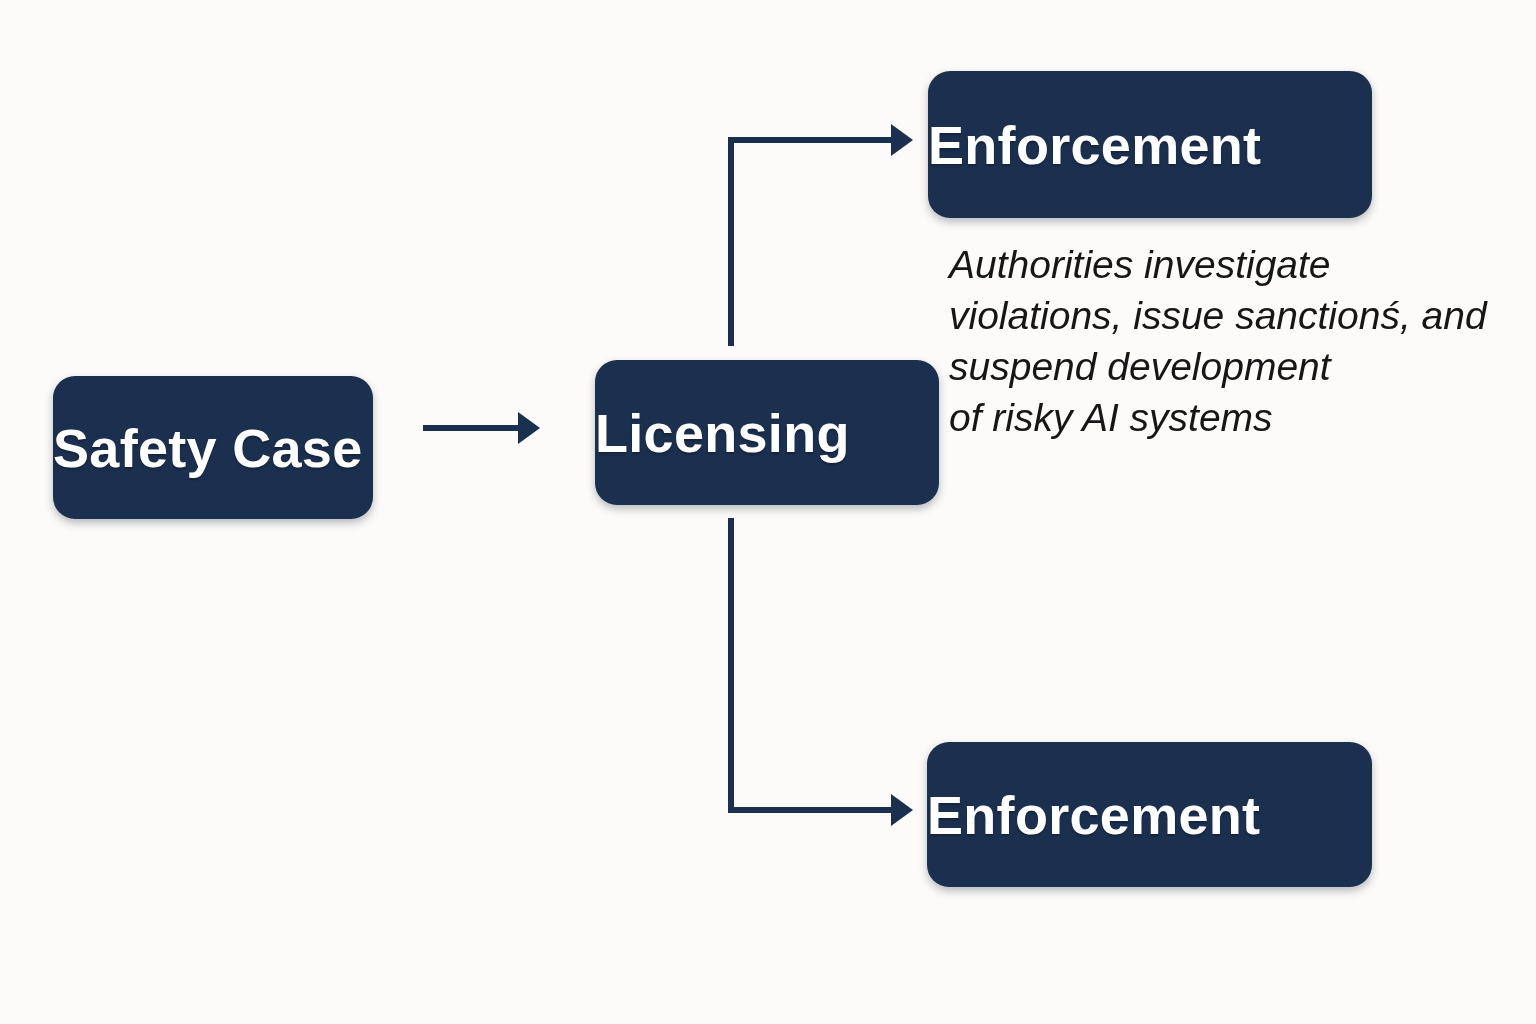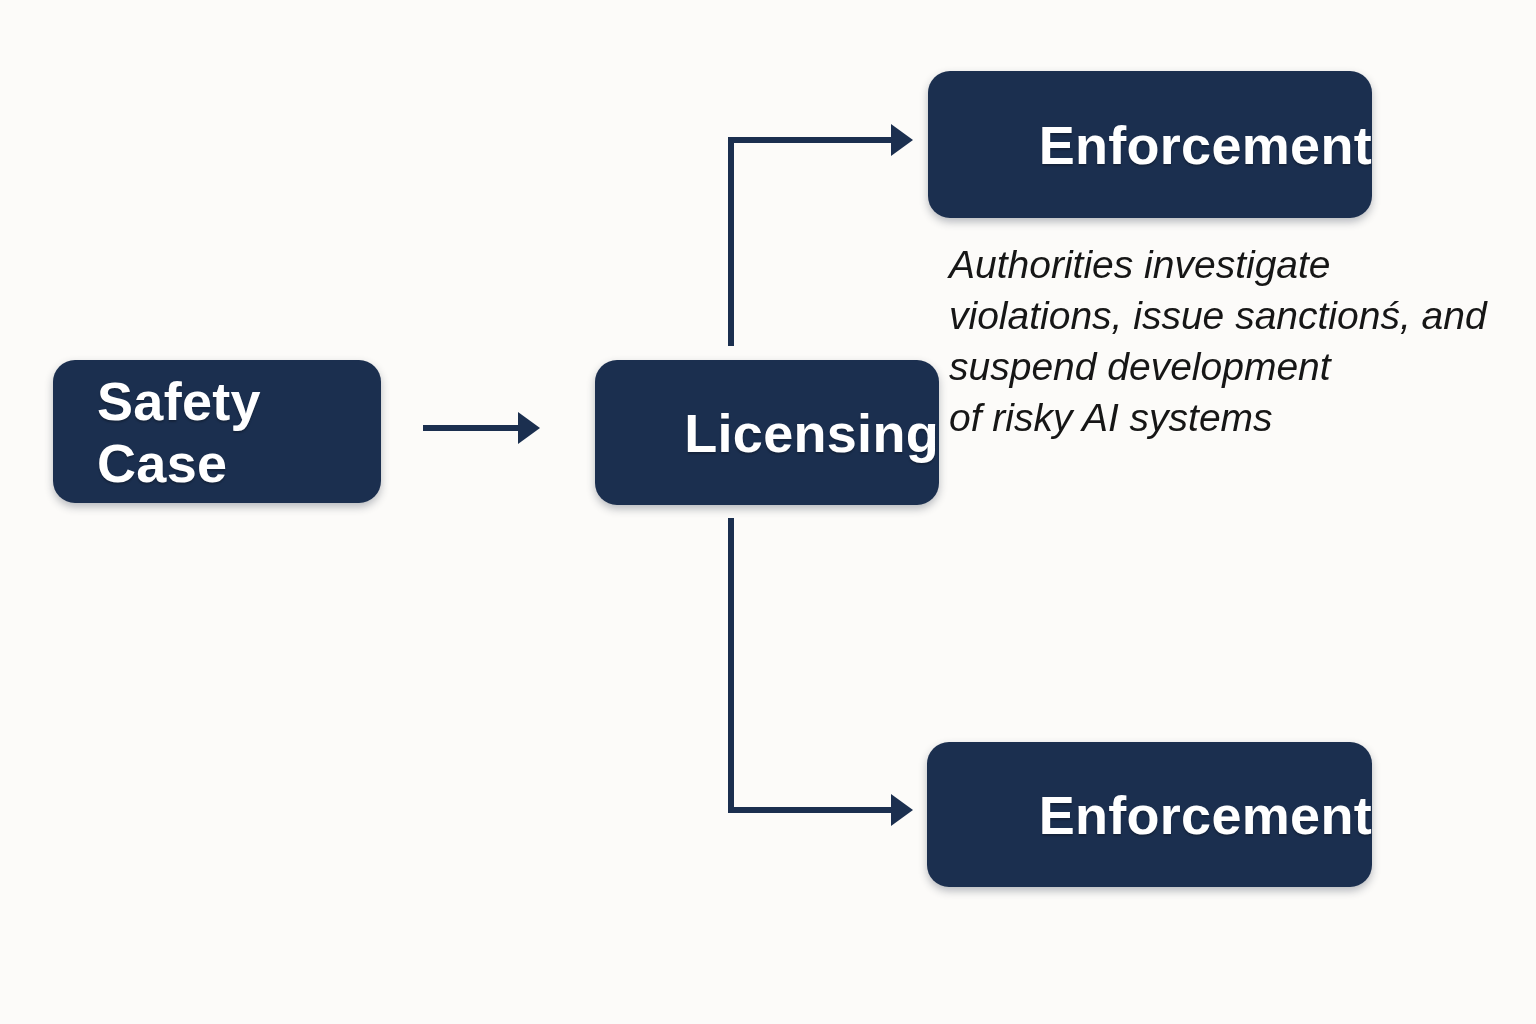--- a/index.html
+++ b/index.html
@@ -14,31 +14,31 @@
     overflow: hidden;
     background: var(--background, #fcfbf9);
     font-family: "Liberation Sans", sans-serif;
   }
   .box {
     position: absolute;
     background: var(--box-bg, #1b2f4f);
     border-radius: 22px;
     display: flex;
     align-items: center;
-    justify-content: flex-end;
+    justify-content: flex-start;
     box-shadow: 0 4px 9px rgba(25, 35, 55, 0.30);
   }
   .box-label {
     color: var(--box-text, #ffffff);
     font-weight: 700;
     font-size: 54px;
     letter-spacing: 0.3px;
     text-shadow: 0 2px 2px rgba(0,0,0,0.25);
   }
-  #safety-box     { left: 53px;  top: 360px; width: 284px; height: 143px; padding-left: 44px; }
+  #safety-box     { left: 53px;  top: 376px; width: 320px; height: 143px; }
   #licensing-box  { left: 551px; top: 360px; width: 344px; height: 145px; margin-left: 44px; }
   #enf-top-box    { left: 928px; top: 71px;  width: 444px; height: 147px; }
   #enf-bottom-box { left: 927px; top: 742px; width: 445px; height: 145px; }
 
   .desc {
     position: absolute;
     color: var(--body-text, #161616);
     font-size: 39px;
     line-height: 51px;
     white-space: pre-line;

